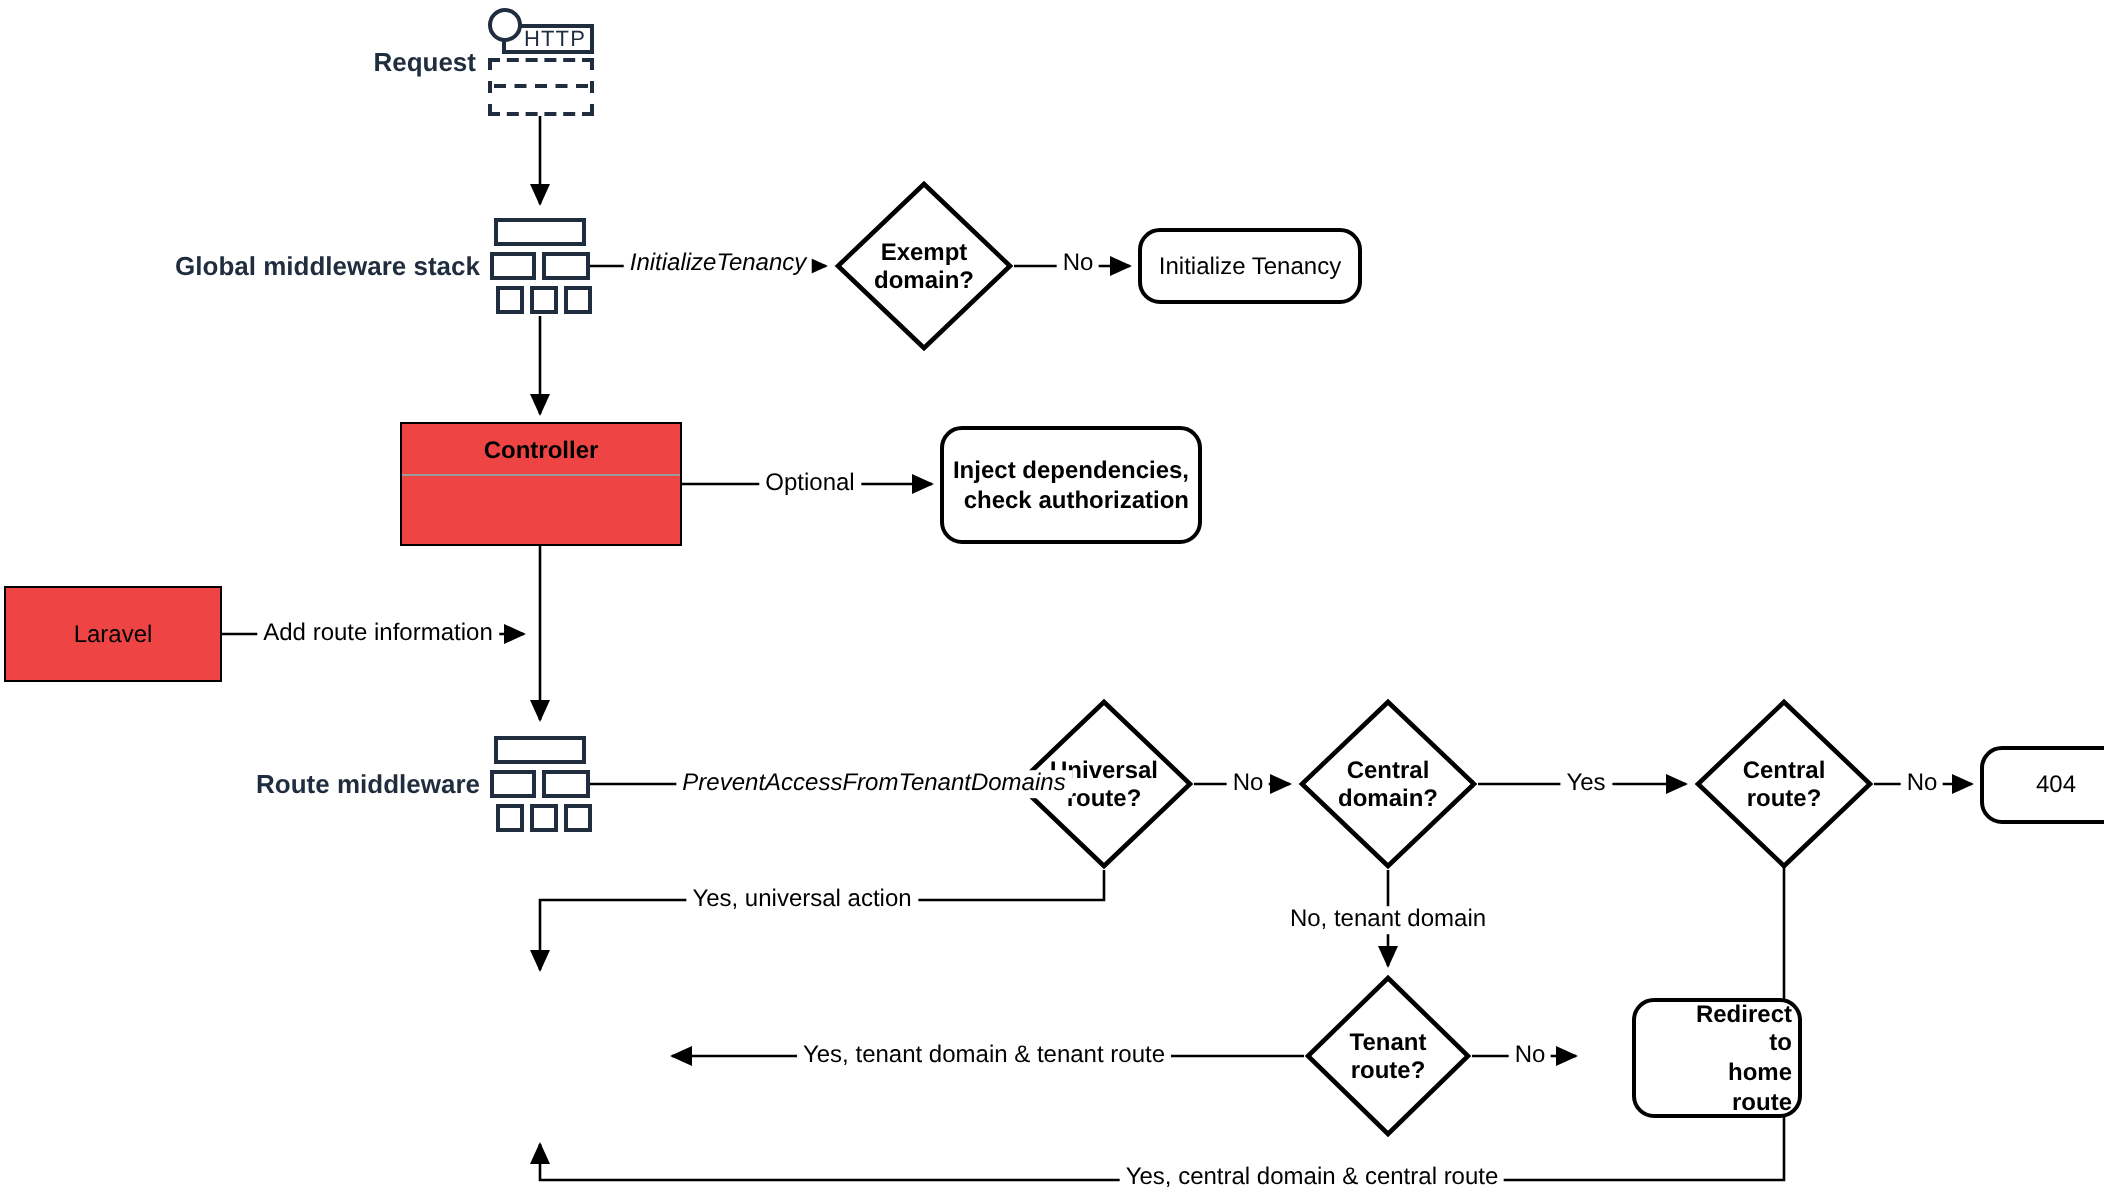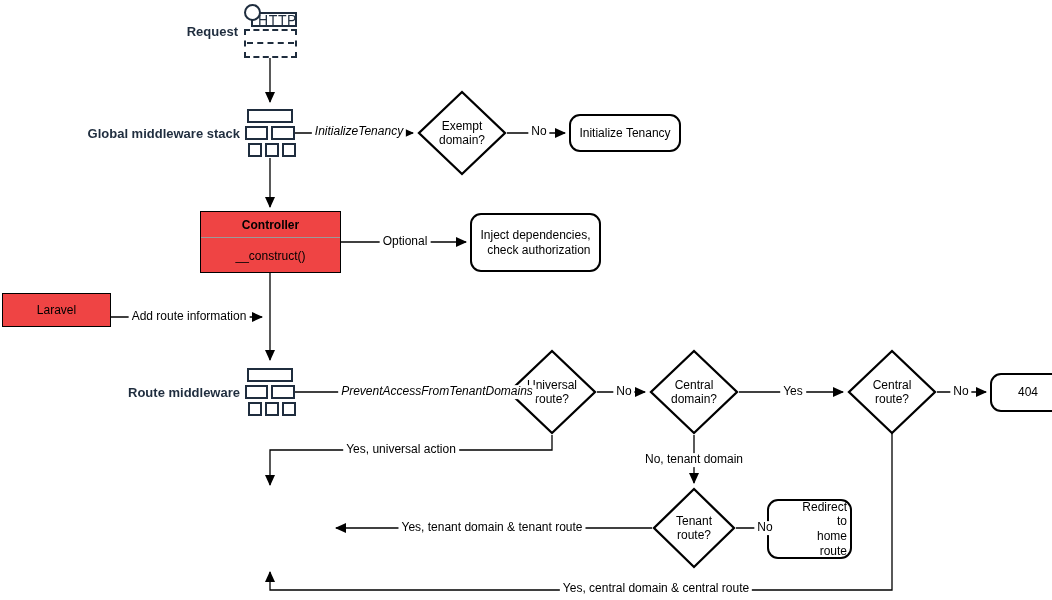--- a/index.html
+++ b/index.html
@@ -4,21 +4,21 @@
 <style>
   html,body { margin:0; padding:0; background:#ffffff; }
   .canvas {
     position:relative; width:1052px; height:600px; background:#ffffff;
     font-family:"Liberation Sans", sans-serif; color:#000; overflow:hidden;
   }
   svg.wires { position:absolute; left:0; top:0; width:1052px; height:600px; }
 
   
   .abs { position:absolute; box-sizing:border-box; }
-  .pre { white-space:pre-line; }
+  .pre { white-space:pre-line;font-weight:bold; }
   .node-text { font-size:12px; line-height:1.2; text-align:center; }
 
   .rbox {
     background:#fff; border:2.5px solid #000; border-radius:11px;
     display:flex; align-items:center; justify-content:center;
     text-align:right; font-size:12px; line-height:1.22; padding:3px;
   }
   .pbox { background:#ef4444; border:1px solid #000; }
 
   .diamond { background:transparent; }
@@ -57,21 +57,21 @@
   .mw-r3a { left:3px;  top:34px; width:14px; height:14px; }
   .mw-r3b { left:20px; top:34px; width:14px; height:14px; }
   .mw-r3c { left:37px; top:34px; width:14px; height:14px; }
 
   
   .req-icon { width:53px; height:54px; }
   .req-http {
     position:absolute; left:7px; top:8px; width:46px; height:15px; box-sizing:border-box;
     background:#fff; border:2px solid #1f2d3e;
     display:flex; align-items:center; justify-content:center;
-    font-size:14px; letter-spacing:0.6px; color:#1f2d3e; padding-left:7px;
+    font-size:11px; letter-spacing:0.6px; color:#1f2d3e; padding-left:7px;
   }
   .req-circle {
     position:absolute; left:0; top:0; width:13px; height:13px; box-sizing:content-box;
     background:#fff; border:2px solid #1f2d3e; border-radius:50%;
   }
   .req-body {
     position:absolute; left:0; top:25px; width:53px; height:29px; box-sizing:border-box;
     background:#fff; border:2px dashed #1f2d3e;
   }
   .req-body-line { position:absolute; left:1px; right:1px; top:11px; border-top:2px dashed #1f2d3e; }
@@ -133,29 +133,28 @@
     <div class="dtext node-text pre">Exempt
 domain?</div>
   </div>
 
   <div class="abs rbox" style="left:569px; top:114px; width:112px; height:38px;">
     <span>Initialize Tenancy</span>
   </div>
 
   <div class="abs pbox" style="left:200px; top:211px; width:141px; height:62px;">
     <div class="uml-head">Controller</div>
-    <div class="uml-body">__construct()</div>
   </div>
 
   <div class="abs rbox pre" style="left:470px; top:213px; width:131px; height:59px;">
     <span class="pre">Inject dependencies,
 check authorization</span>
   </div>
 
-  <div class="abs pbox" style="left:2px; top:293px; width:109px; height:34px; display:flex; align-items:center; justify-content:center; font-size:12px;">
+  <div class="abs pbox" style="left:2px; top:293px; width:109px; height:48px; display:flex; align-items:center; justify-content:center; font-size:12px;">
     <span>Laravel</span>
   </div>
 
   <div class="abs mw-icon" style="left:245px; top:368px;">
     <div class="cell mw-r1"></div>
       <div class="cell mw-r2a"></div>
       <div class="cell mw-r2b"></div>
     <div class="cell mw-r3a"></div>
       <div class="cell mw-r3b"></div>
       <div class="cell mw-r3c"></div>
@@ -192,21 +191,21 @@
 
 
   <div class="abs diamond" style="left:652px; top:487px; width:84px; height:82px;">
     <svg width="84" height="82">
         <polygon points="42,2 82,41 42,80 2,41" fill="#fff" stroke="#000" stroke-width="2.3"></polygon>
       </svg>
     <div class="dtext node-text pre">Tenant
 route?</div>
   </div>
 
-  <div class="abs rbox" style="left:767px; top:499px; width:85px; height:60px;padding-left:24px;">
+  <div class="abs rbox" style="left:816px; top:499px; width:85px; height:60px;padding-left:24px;">
     <span class="pre">Redirect to
 home route</span>
   </div>
 
   <div class="elabel it" style="left:359px; top:132px;">InitializeTenancy</div>
   <div class="elabel" style="left:539px; top:132px;">No</div>
   <div class="elabel" style="left:405px; top:242px;">Optional</div>
   <div class="elabel" style="left:189px; top:317px;">Add route information</div>
   <div class="elabel it" style="left:405px; top:392px;margin-left:32px;">PreventAccessFromTenantDomains</div>
   <div class="elabel" style="left:624px; top:392px;">No</div>

